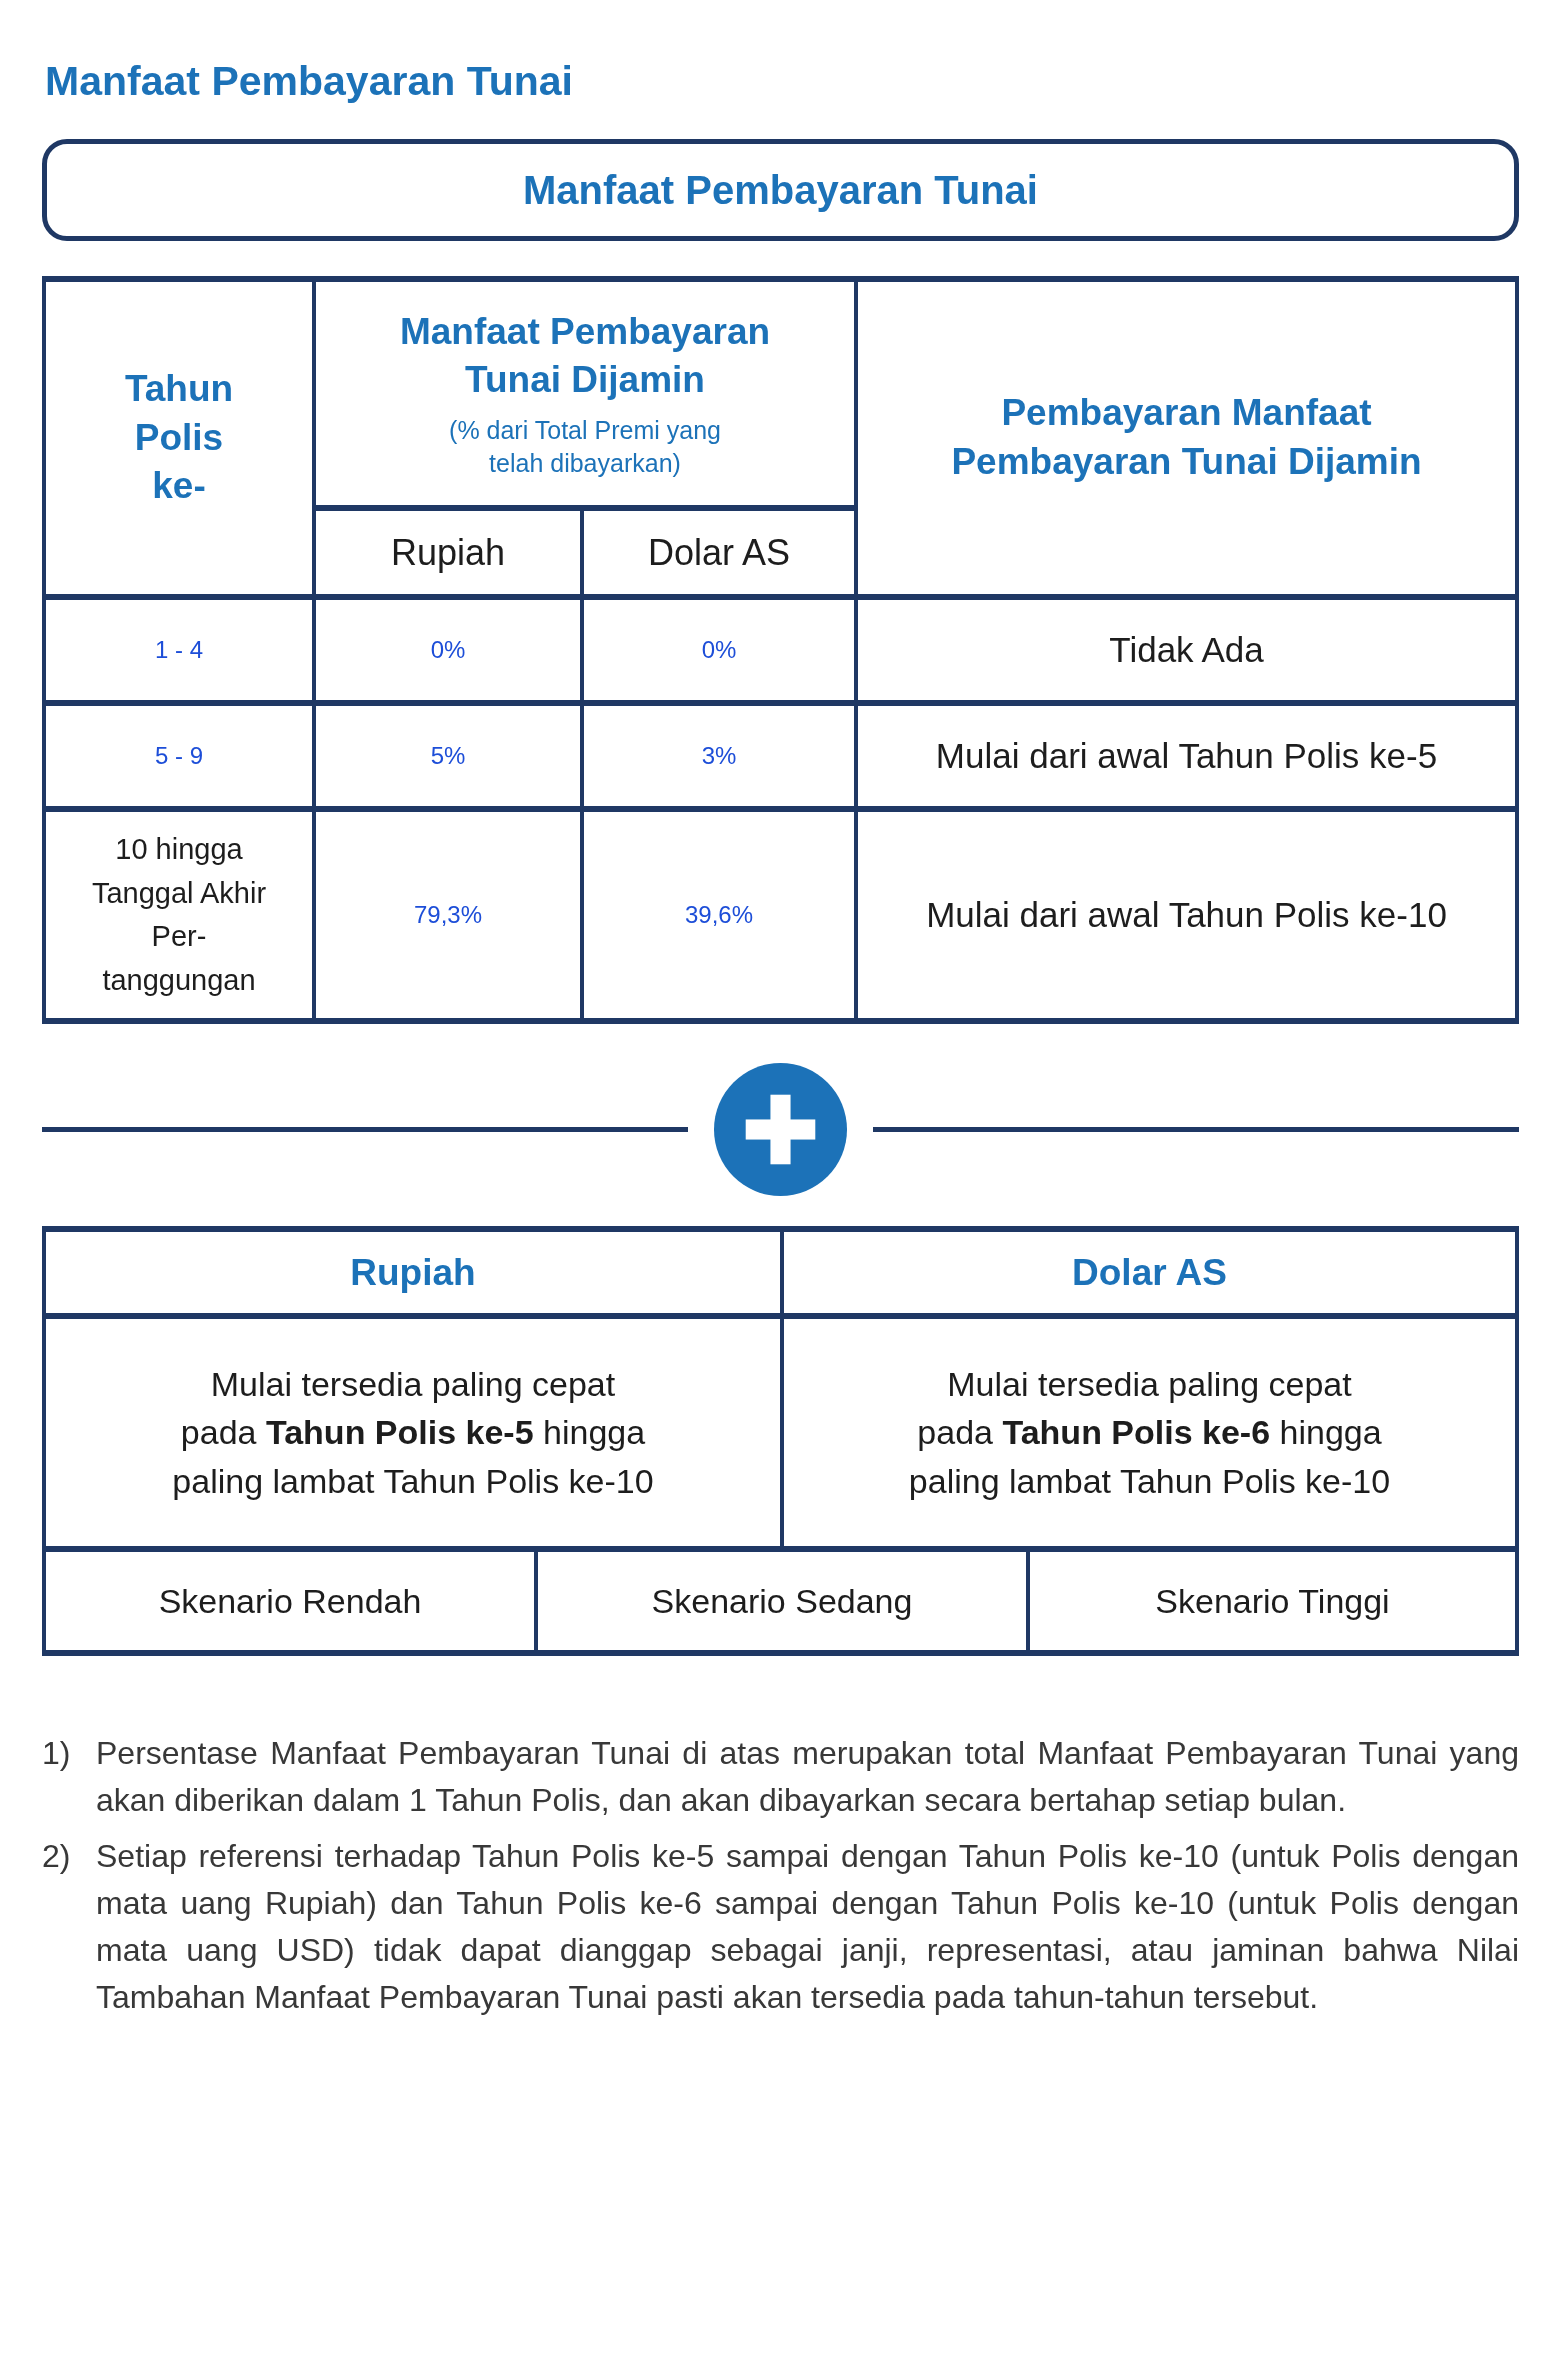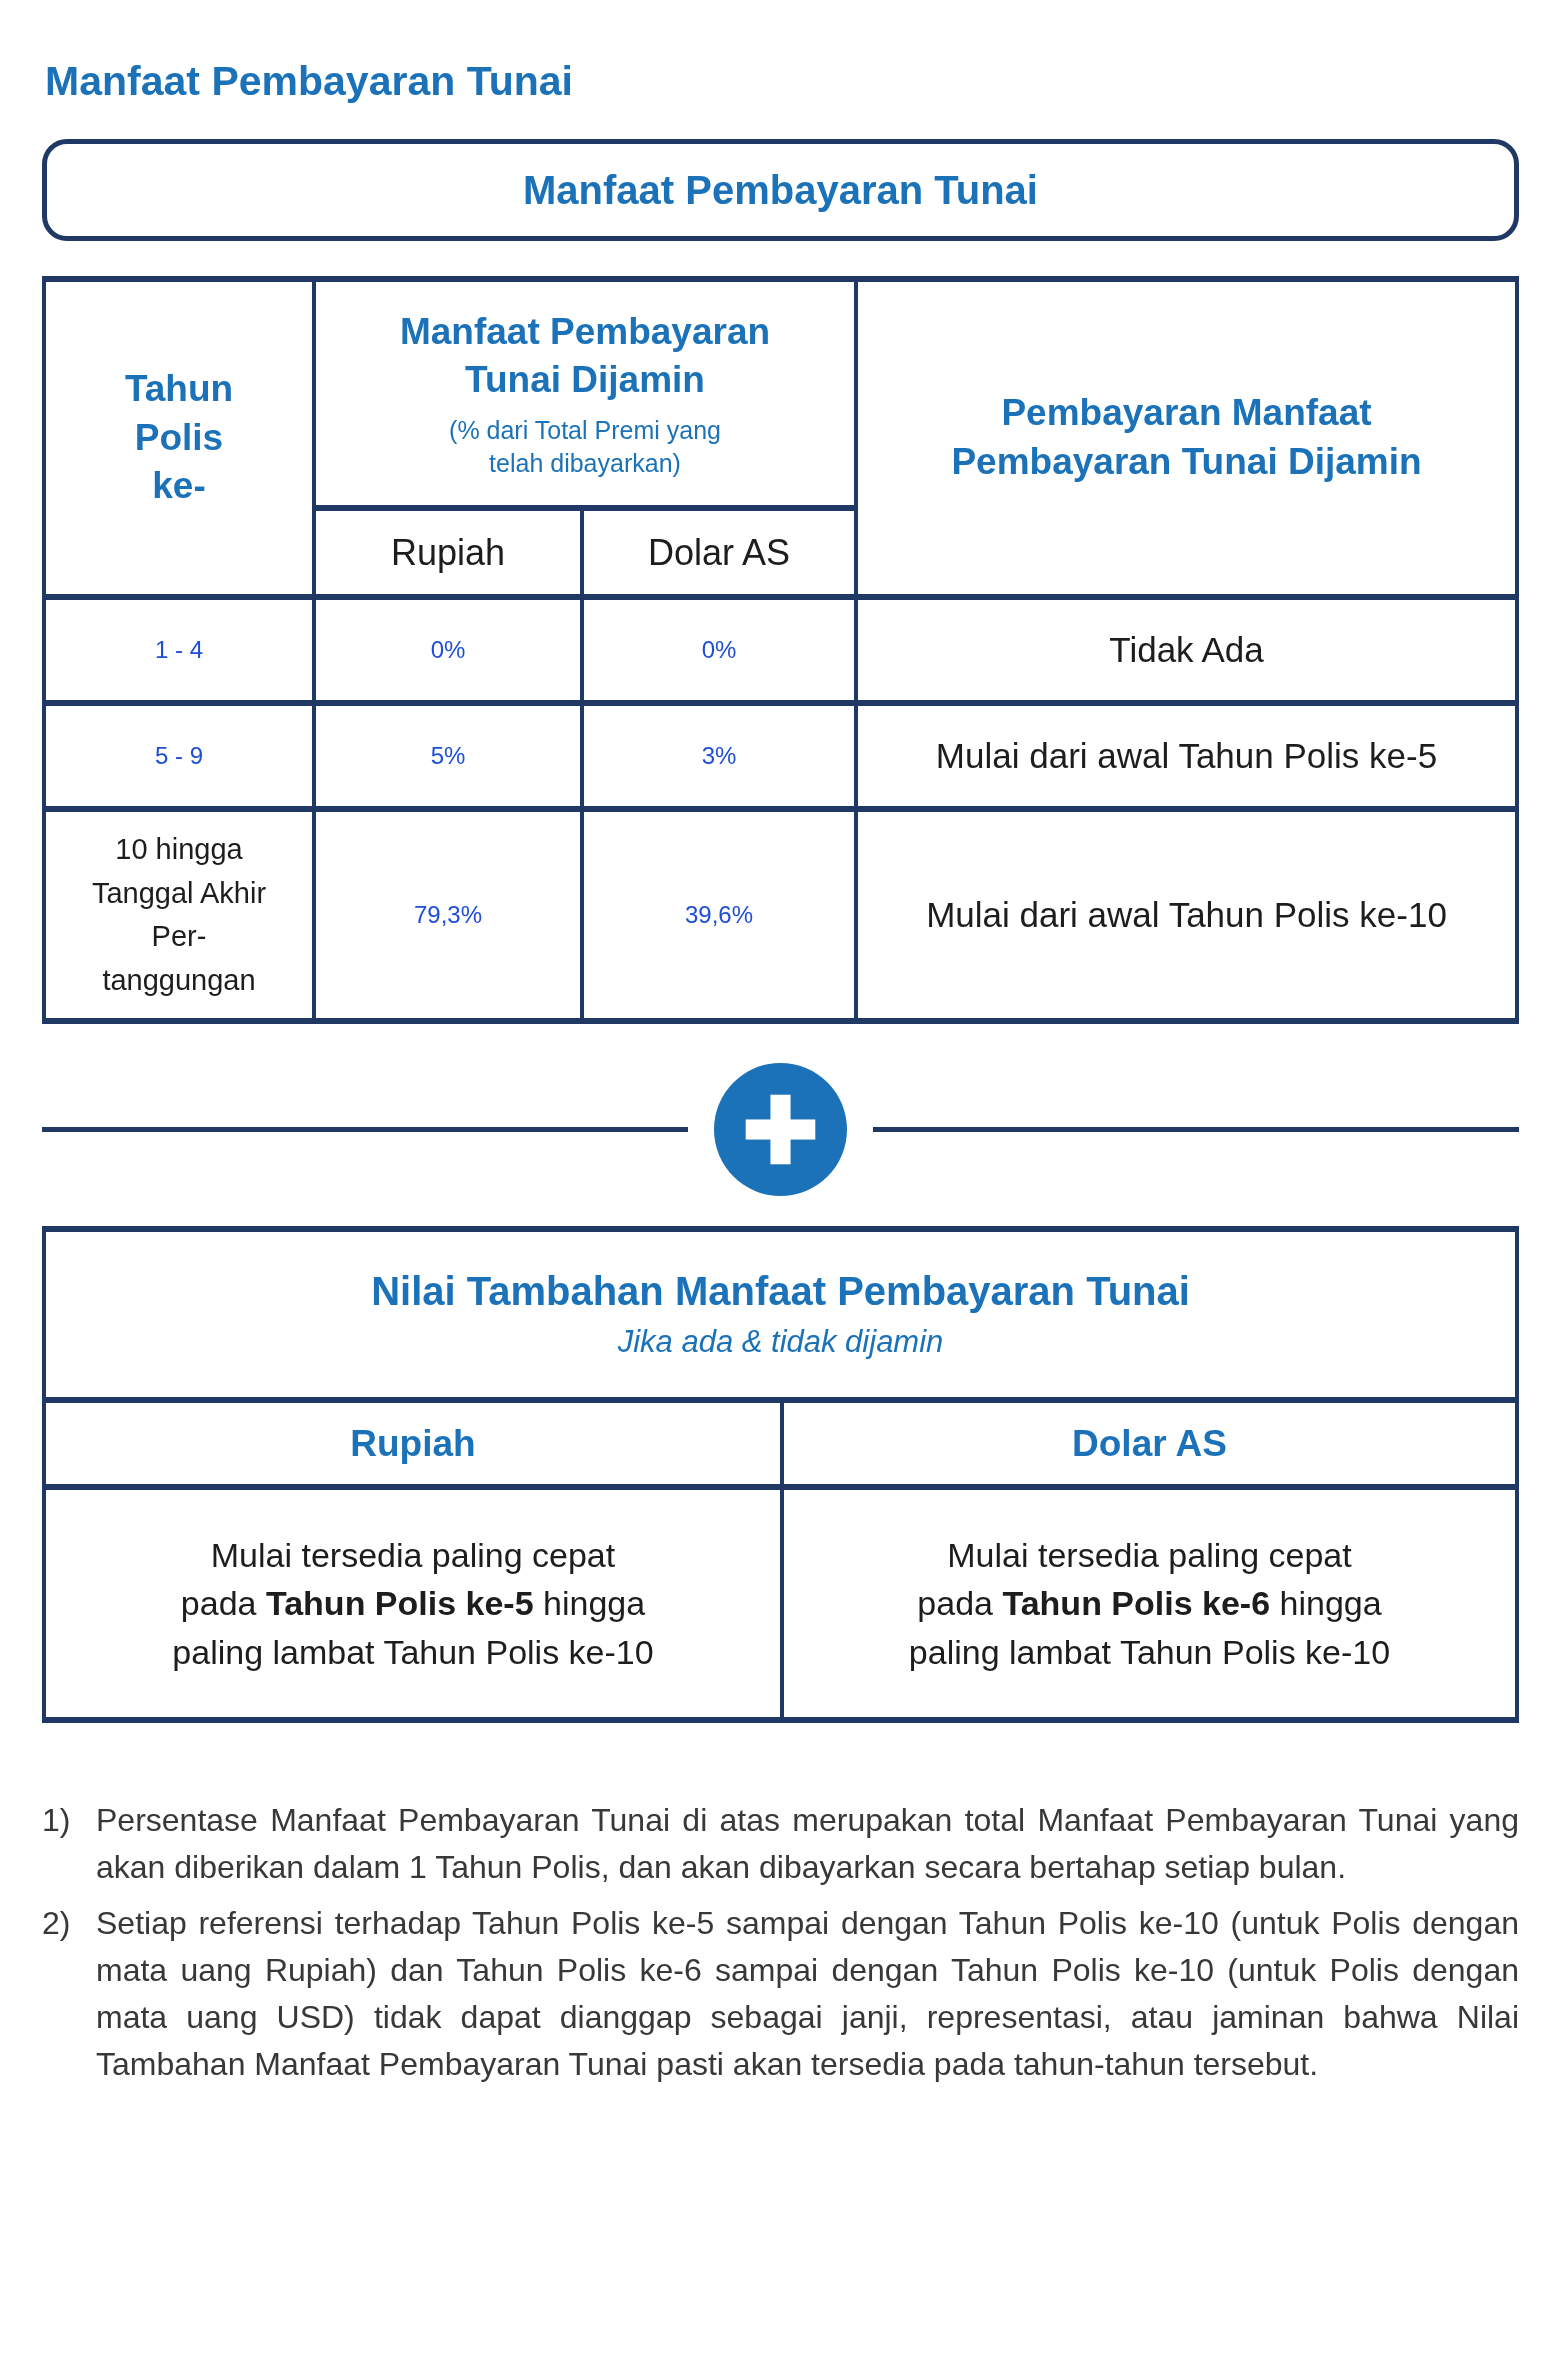--- a/index.html
+++ b/index.html
@@ -160,37 +160,36 @@
   <table class="tbl2">
     <colgroup>
       <col style="width:246px">
         <col style="width:246px">
         <col style="width:246px">
       <col style="width:246px">
         <col style="width:246px">
         <col>
     </colgroup>
     <tbody>
-        <tr class="rh1">
-      <td colspan="6">
-        <div class="tbl2-title">Nilai Tambahan Manfaat Pembayaran Tunai</div>
-        <div class="tbl2-sub">Jika ada &amp; tidak dijamin</div>
-      </td>
-    </tr>
     <tr class="rh2">
       <th colspan="3" class="tbl2-cur">Rupiah</th>
       <th colspan="3" class="tbl2-cur">Dolar AS</th>
     </tr>
     <tr class="rb1">
       <td colspan="3" class="avail-cell"><span>Mulai tersedia paling cepat
 pada </span><span class="seg-bold">Tahun Polis ke-5</span><span> hingga
 paling lambat Tahun Polis ke-10</span></td>
       <td colspan="3" class="avail-cell"><span>Mulai tersedia paling cepat
 pada </span><span class="seg-bold">Tahun Polis ke-6</span><span> hingga
 paling lambat Tahun Polis ke-10</span></td>
+    </tr>
+    <tr class="rs">
+      <td colspan="2" class="scenario-cell">Skenario Rendah</td>
+      <td colspan="2" class="scenario-cell">Skenario Sedang</td>
+      <td colspan="2" class="scenario-cell">Skenario Tinggi</td>
     </tr>
   </tbody>
     </table>
 
   <div class="footnotes">
     <div class="footnote">
       <div class="fn-num">1)</div>
       <div class="fn-text">Persentase Manfaat Pembayaran Tunai di atas merupakan total Manfaat Pembayaran Tunai yang akan diberikan dalam 1 Tahun Polis, dan akan dibayarkan secara bertahap setiap bulan.</div>
     </div>
     <div class="footnote">

